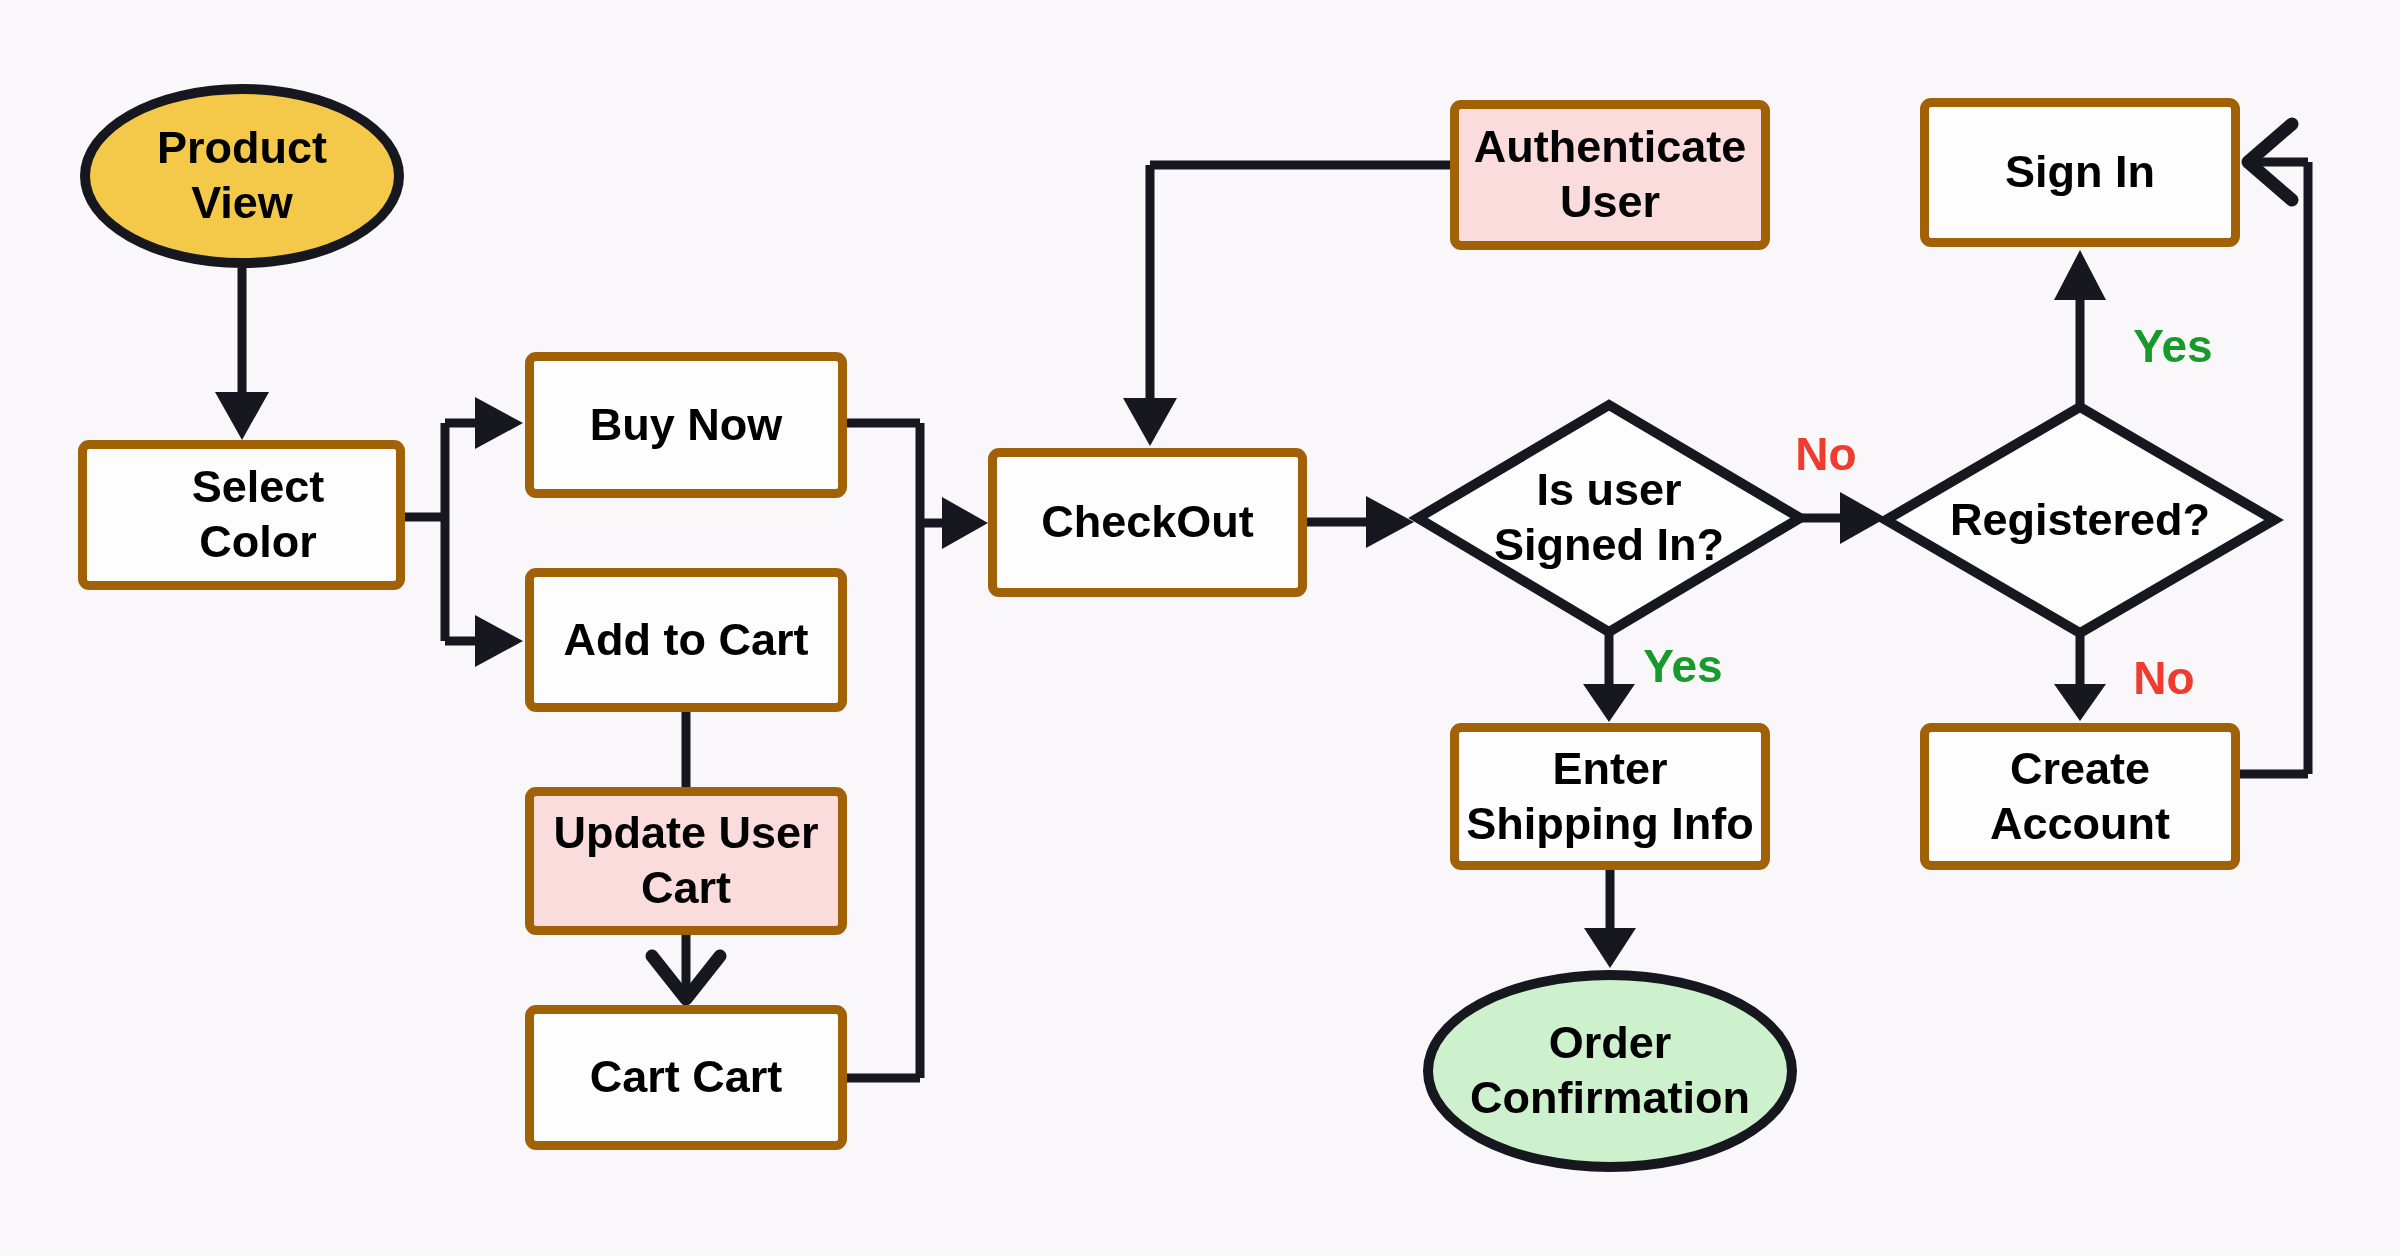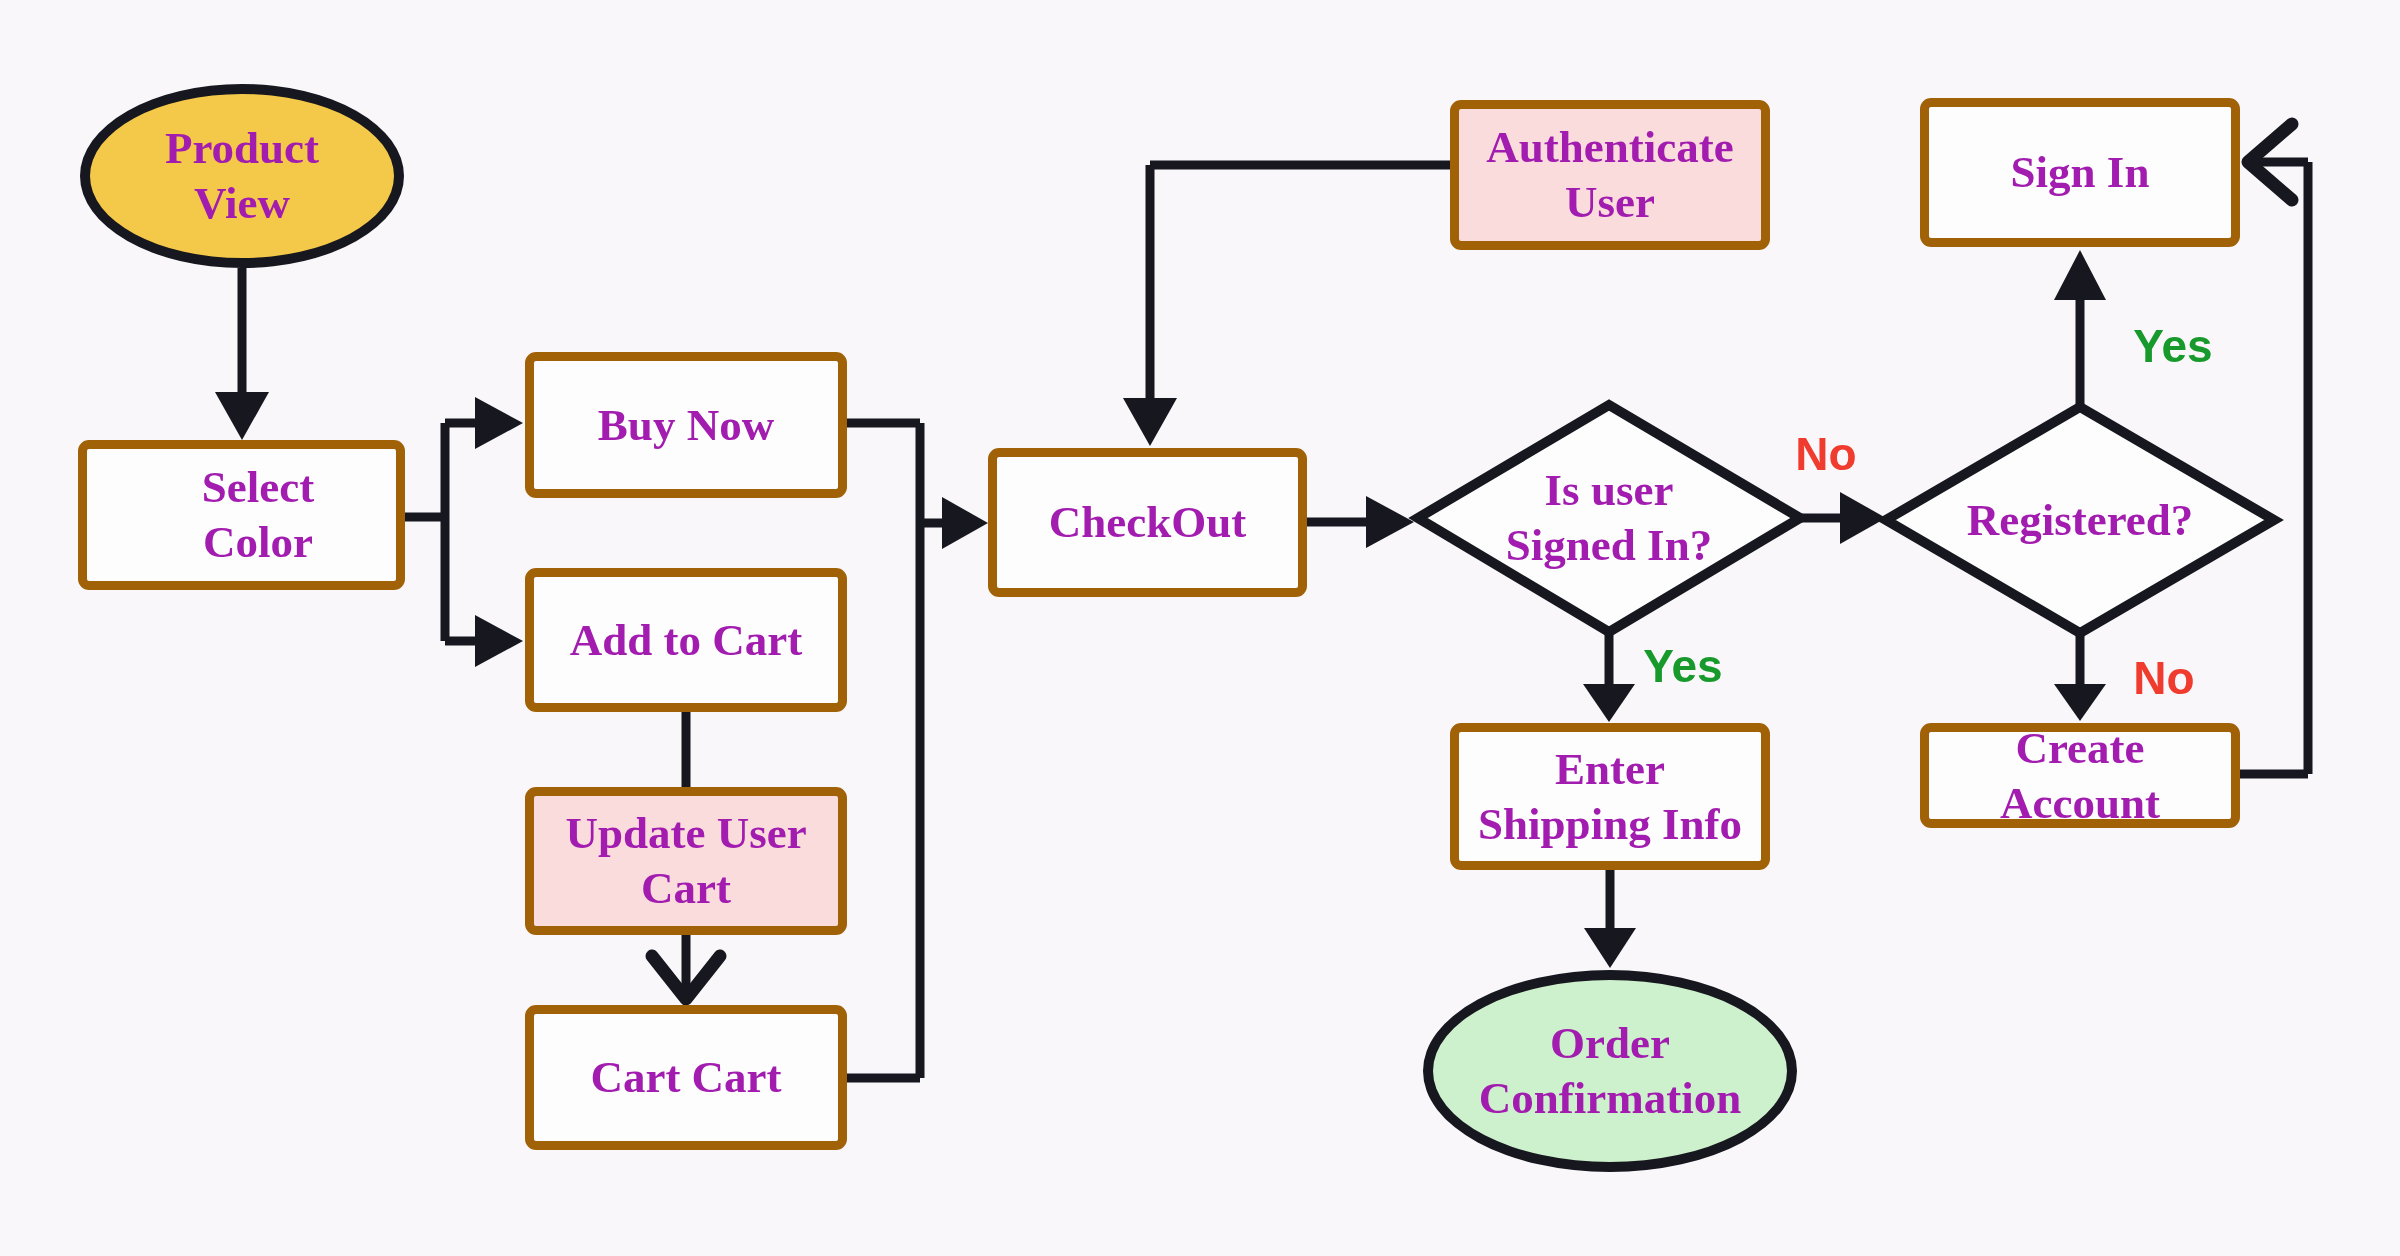--- a/index.html
+++ b/index.html
@@ -14,24 +14,23 @@
     overflow:hidden;
   }
   #wires{position:absolute;left:0;top:0;z-index:1;}
   .node{
     position:absolute;
     box-sizing:border-box;
     display:flex;align-items:center;justify-content:center;
     text-align:center;
     white-space:pre-line;
     font-size:45px;font-weight:700;
-    color:#a21caf;
+    color:#000000;
     line-height:1.22;
     z-index:2;
-    font-family:Liberation Serif, serif;
   }
   .rect{
     background:#FDFDFE;
     border:9px solid #a16207;
     border-radius:11px;
   }
   .pink{background:#FBDCDC;}
   .ellipse{
     border:10px solid #17171F;
     border-radius:50%;
@@ -129,21 +128,21 @@
   <div class="node rect pink" style="left:1450px;top:100px;width:320px;height:150px;">Authenticate
 User</div>
 
   <div class="node diamond-label" style="left:1459px;top:433px;width:300px;height:170px;">Is user
 Signed In?</div>
 
   <div class="node diamond-label" style="left:1930px;top:455px;width:300px;height:130px;">Registered?</div>
 
   <div class="node rect" style="left:1920px;top:98px;width:320px;height:149px;">Sign In</div>
 
-  <div class="node rect" style="left:1920px;top:723px;width:320px;height:105px;">Create
+  <div class="node rect" style="left:1920px;top:723px;width:320px;height:147px;">Create
 Account</div>
 
   <div class="node rect" style="left:1450px;top:723px;width:320px;height:147px;">Enter
 Shipping Info</div>
 
   <div class="node ellipse green-fill" style="left:1423px;top:970px;width:374px;height:202px;">Order
 Confirmation</div>
 
   <div class="edge-label" style="left: 1766px; top: 424px; color: rgb(240, 60, 46);">No</div>
 

